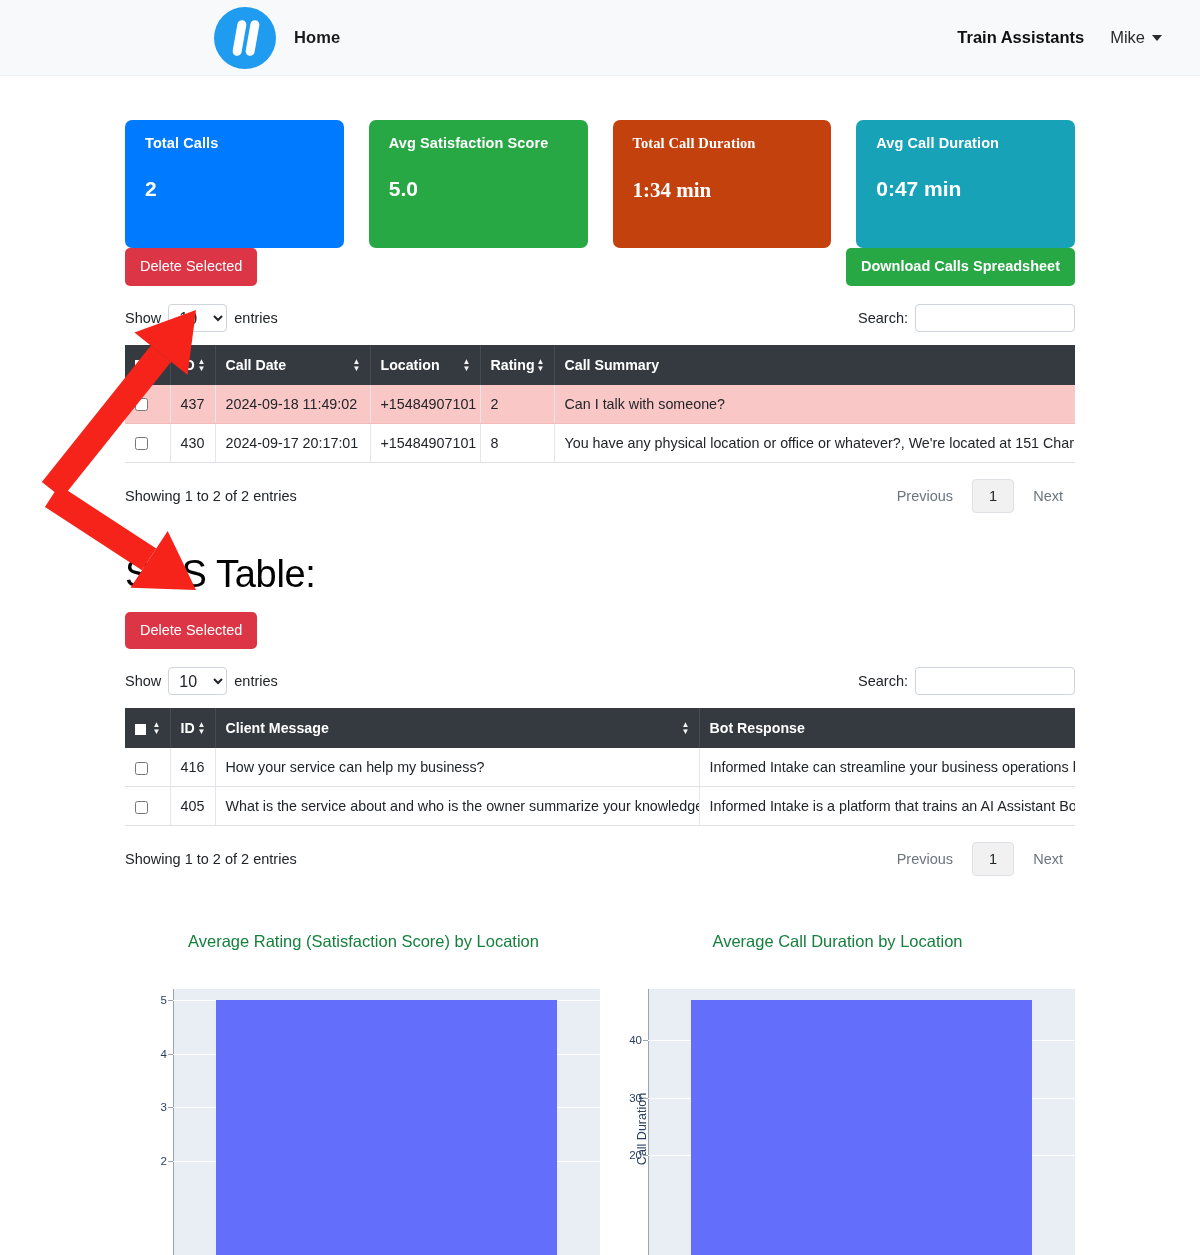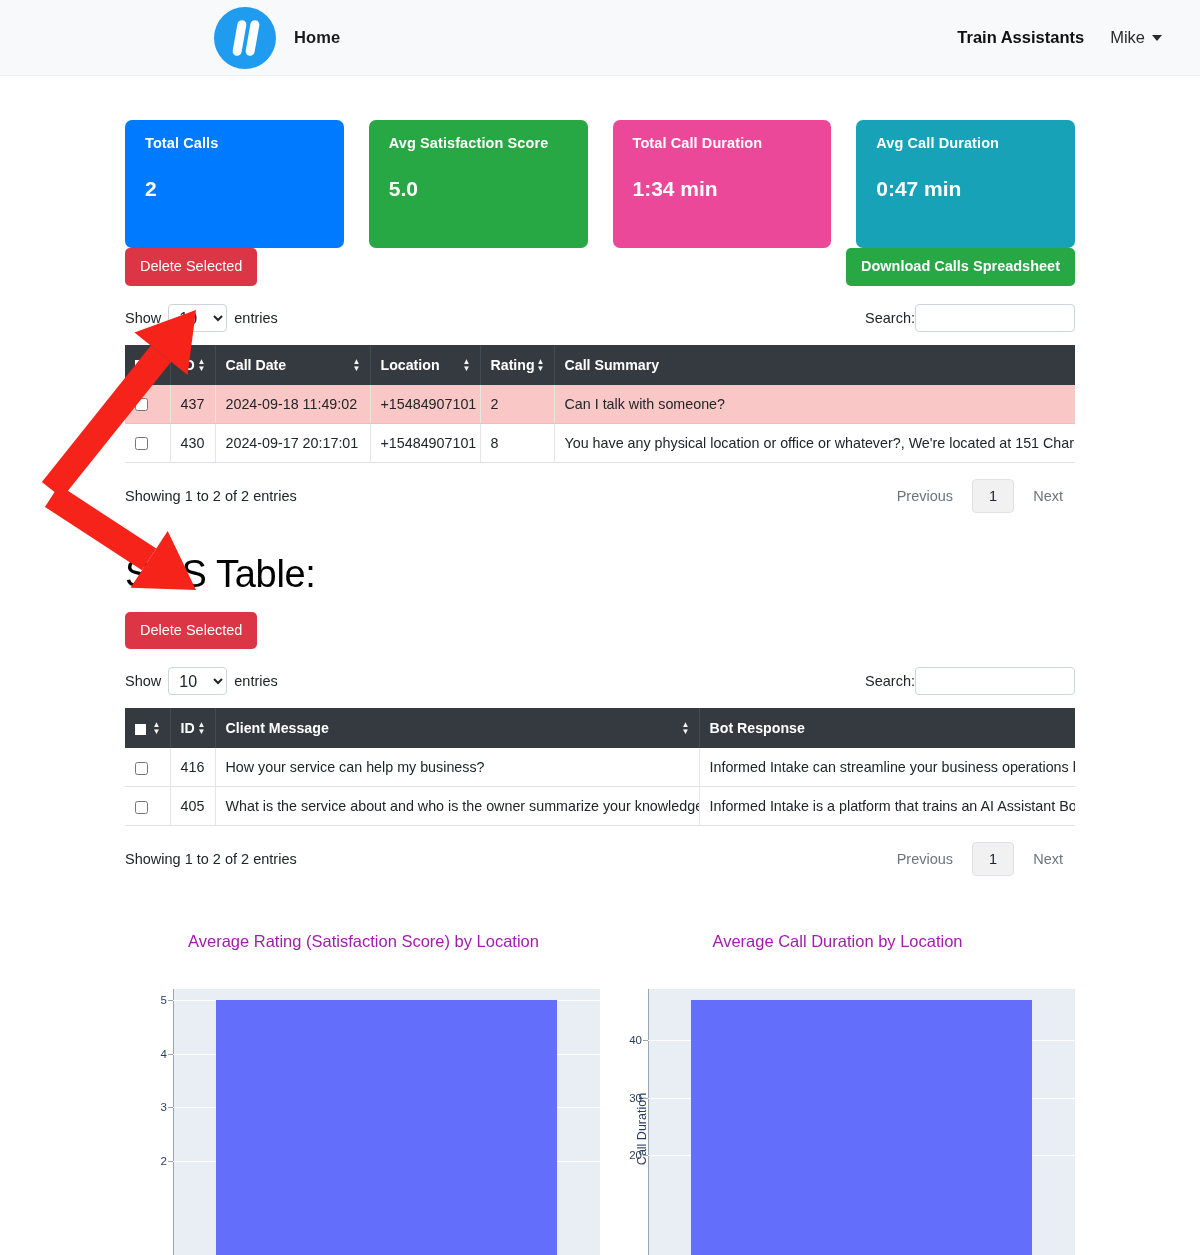--- a/index.html
+++ b/index.html
@@ -62,21 +62,21 @@
   .cards { display:flex; gap:25px; }
   .card {
     flex:1 1 0; height:128px; border-radius:7px;
     color:#fff; padding:15px 20px 0 20px;
     display:flex; flex-direction:column;
   }
   .card .card-title { font-size:14.5px; font-weight:600; letter-spacing:.1px; }
   .card .card-value { font-size:21px; font-weight:600; margin-top:26px; }
   .card.c-blue   { background:#007bff; }
   .card.c-green  { background:#28a745; }
-  .card.c-yellow { background:#ec4899; }
+  .card.c-yellow { background:#c2410c;font-family:Liberation Serif, serif; }
   .card.c-teal   { background:#17a2b8; }
   .card.c-yellow .card-title, .card.c-yellow .card-value { color:#fff; }
 
   
   h2.section-title {
     font-size:38px; font-weight:400; color:#000;
     margin:40px 0 16px 0; letter-spacing:-.3px;
   }
   .table-toolbar { display:flex; align-items:flex-start; justify-content:space-between; }
   .btn {
@@ -87,21 +87,21 @@
   .btn-danger { background:#dc3545; font-size:14.5px; padding:11px 15px 12px; }
   .btn-success { background:#28a745; font-size:14.5px; padding:11px 15px 12px; font-weight:600;}
 
   .dt-controls { display:flex; align-items:center; justify-content:space-between; margin-top:18px; }
   .dt-length { font-size:14.5px; color:#212529; display:flex; align-items:center; gap:7px; }
   .dt-length select {
     font-family:"Liberation Sans", sans-serif;
     font-size:16px; padding:4px 4px 4px 6px; height:28px;
     border:1px solid #ced4da; border-radius:4px; background:#fff; color:#212529;
   }
-  .dt-filter { font-size:14.5px; color:#212529; display:flex; align-items:center; gap:0; }
+  .dt-filter { font-size:14.5px; color:#212529; display:flex; align-items:center; gap:7px; }
   .dt-filter input {
     width:160px; height:28px; border:1px solid #ced4da; border-radius:4px;
     padding:2px 7px; font-size:14px; font-family:"Liberation Sans", sans-serif;
   }
 
   
   .tbl-wrap { margin-top:13px; overflow:hidden; }
   table.dt { width:950px; border-collapse:collapse; table-layout:fixed; }
   table.dt thead th {
     background:#343a40; color:#fff; font-size:14.2px; font-weight:bold;
@@ -139,21 +139,21 @@
   }
   .pager .pg.num {
     color:#212529; border:1px solid #dee2e6; background:#f1f1f1;
     border-radius:4px; padding:8px 16px; margin:0 3px;
   }
 
   
   .charts { display:flex; margin-top:56px; }
   .chart-box { width:475px; position:relative; }
   .chart-title {
-    font-size:16.5px; color:#a21caf; font-weight:400; text-align:center;
+    font-size:16.5px; color:#15803d; font-weight:400; text-align:center;
     margin-bottom:38px;
   }
   .chart-title.left-t { padding-left:2px; }
   .plot-area { position:relative; height:280px; }
   .ylabel {
     position:absolute; left:6px; top:50%;
     transform:translateY(-50%) rotate(-90deg); transform-origin:center;
     font-size:12.5px; color:#2a3f5f; white-space:nowrap;
   }
   .axis-area { position:absolute; left:48px; right:0; top:0; bottom:0; }

